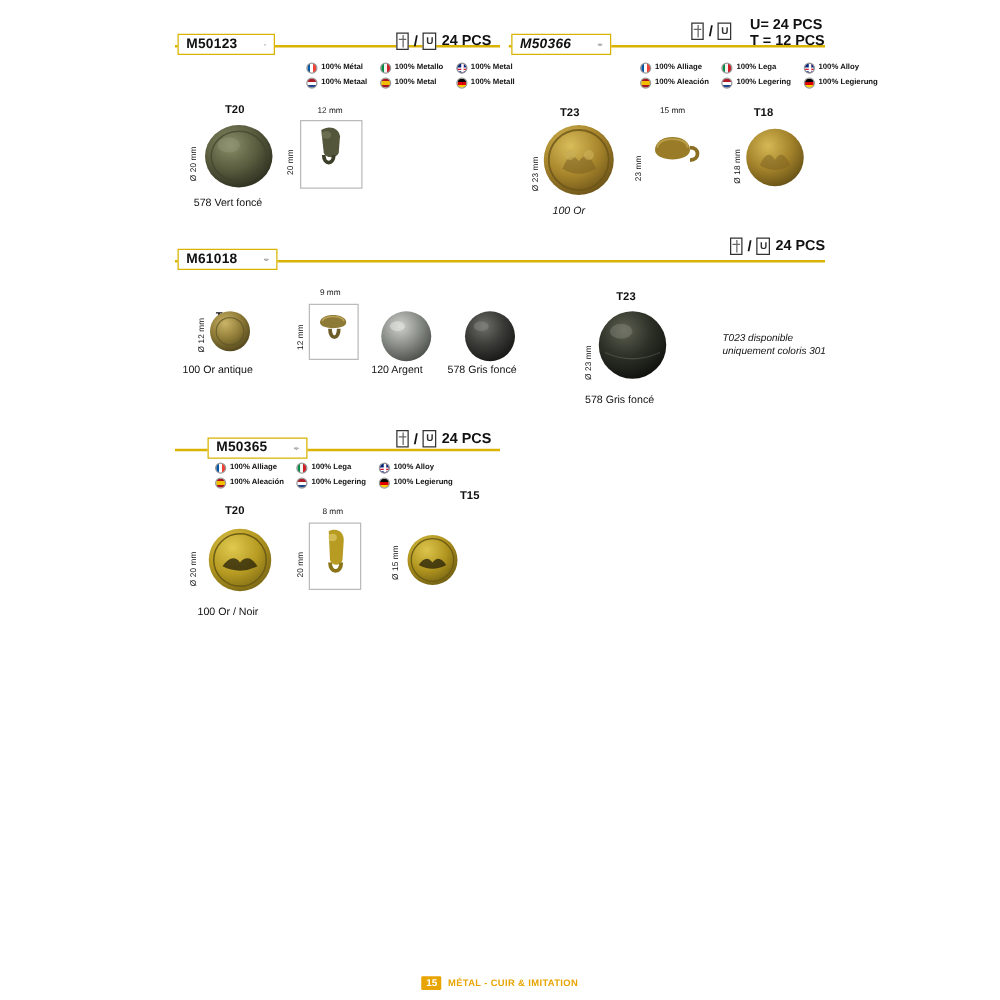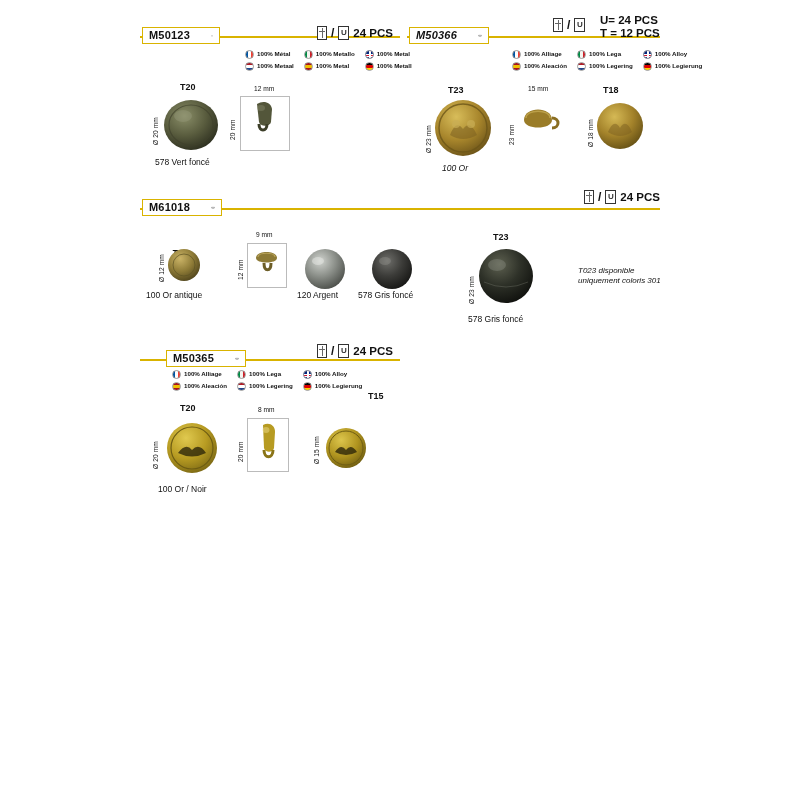--- a/index.html
+++ b/index.html
@@ -465,14 +465,18 @@
         <stop offset="0%" stop-color="#dcc54c"></stop>
         <stop offset="55%" stop-color="#b0941f"></stop>
         <stop offset="100%" stop-color="#6f5d11"></stop>
       </radialGradient>
     </defs>
     <circle cx="21" cy="21" r="20" fill="url(#g9)"></circle>
     <circle cx="21" cy="21" r="17" fill="none" stroke="#6d5c13" stroke-width="1"></circle>
     <path d="M10 25 Q16 16 21 23 Q26 16 32 25 Q21 31 10 25Z" fill="#241f08" opacity=".75"></path>
   </svg>
 
+  <div class="footer">
+    <span class="pagenum">15</span>
+    <span class="footertxt">MÉTAL - CUIR &amp; IMITATION</span>
+  </div>
 
 </div>
 
 </body></html>

